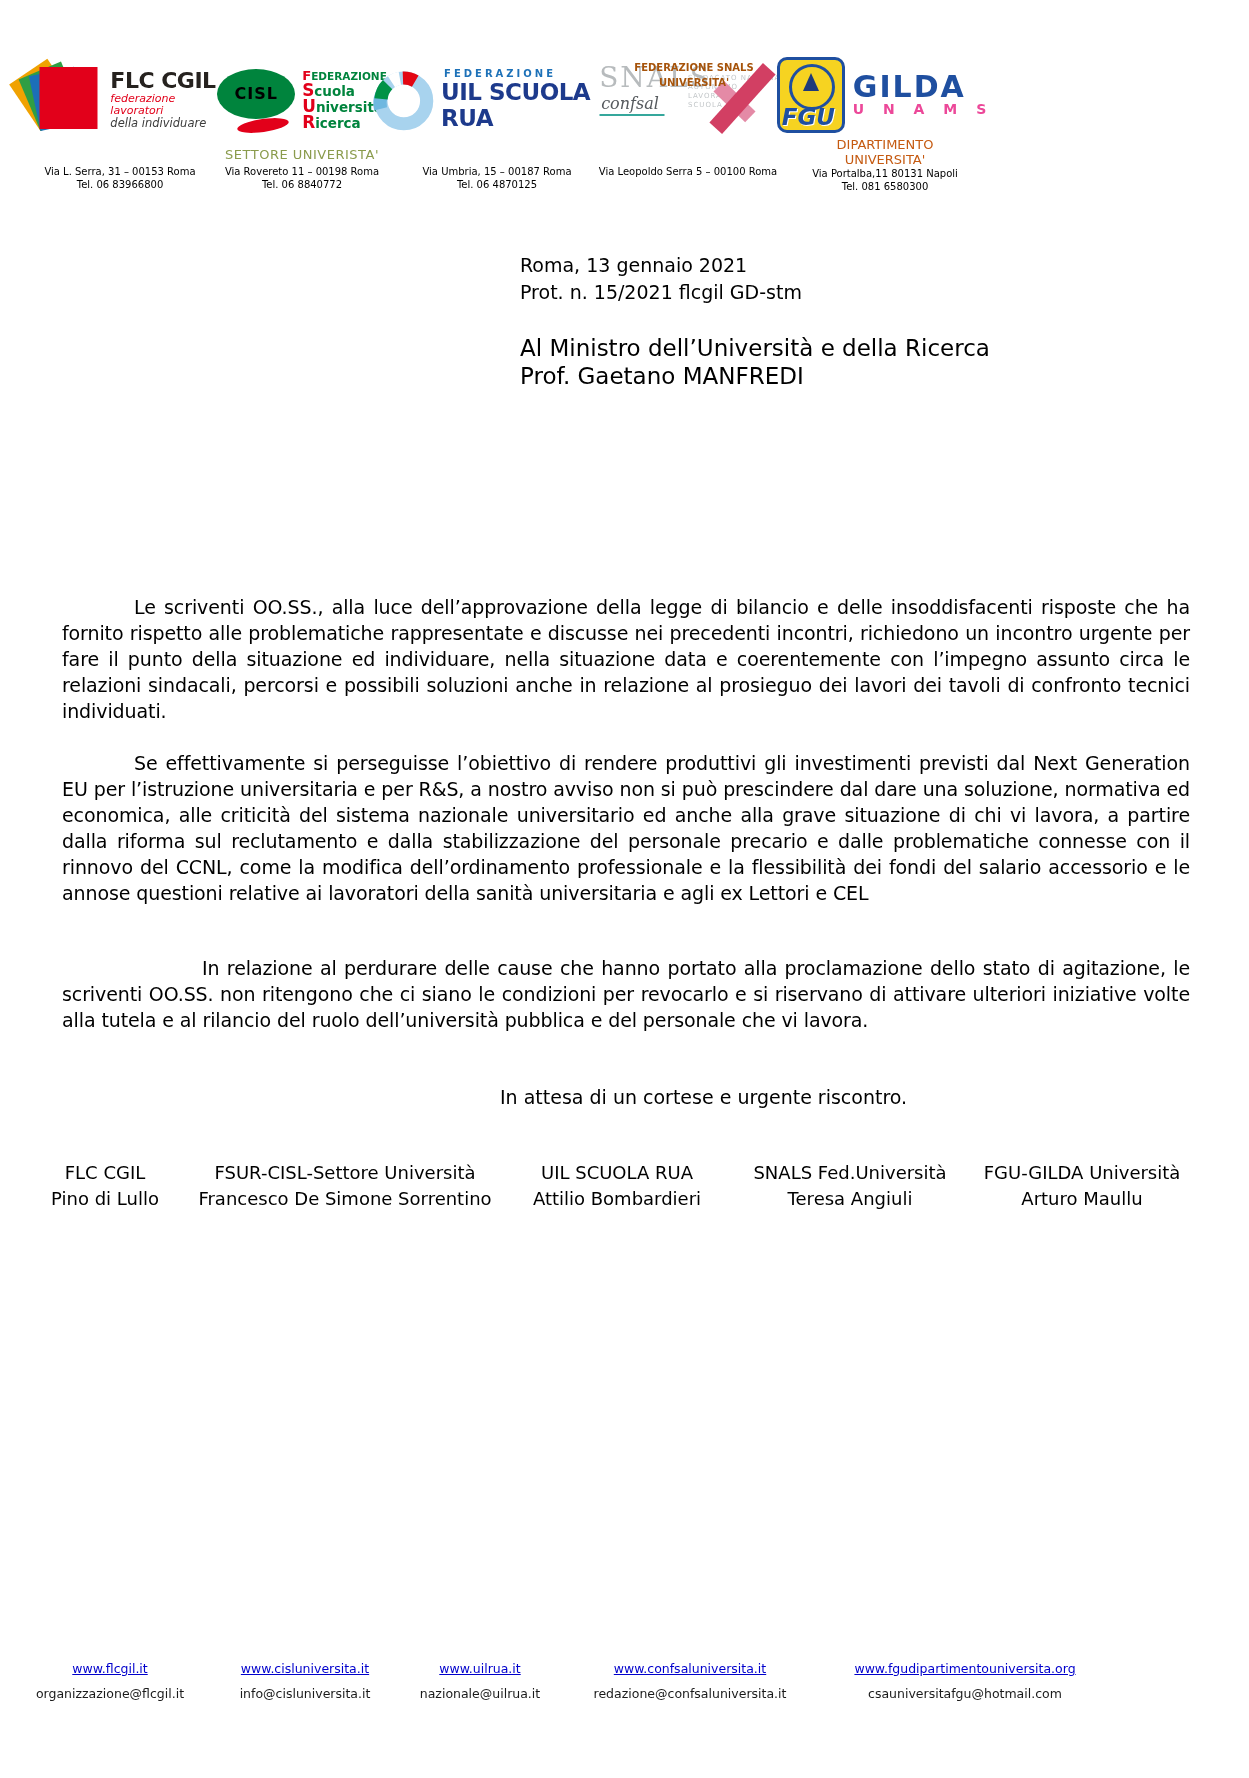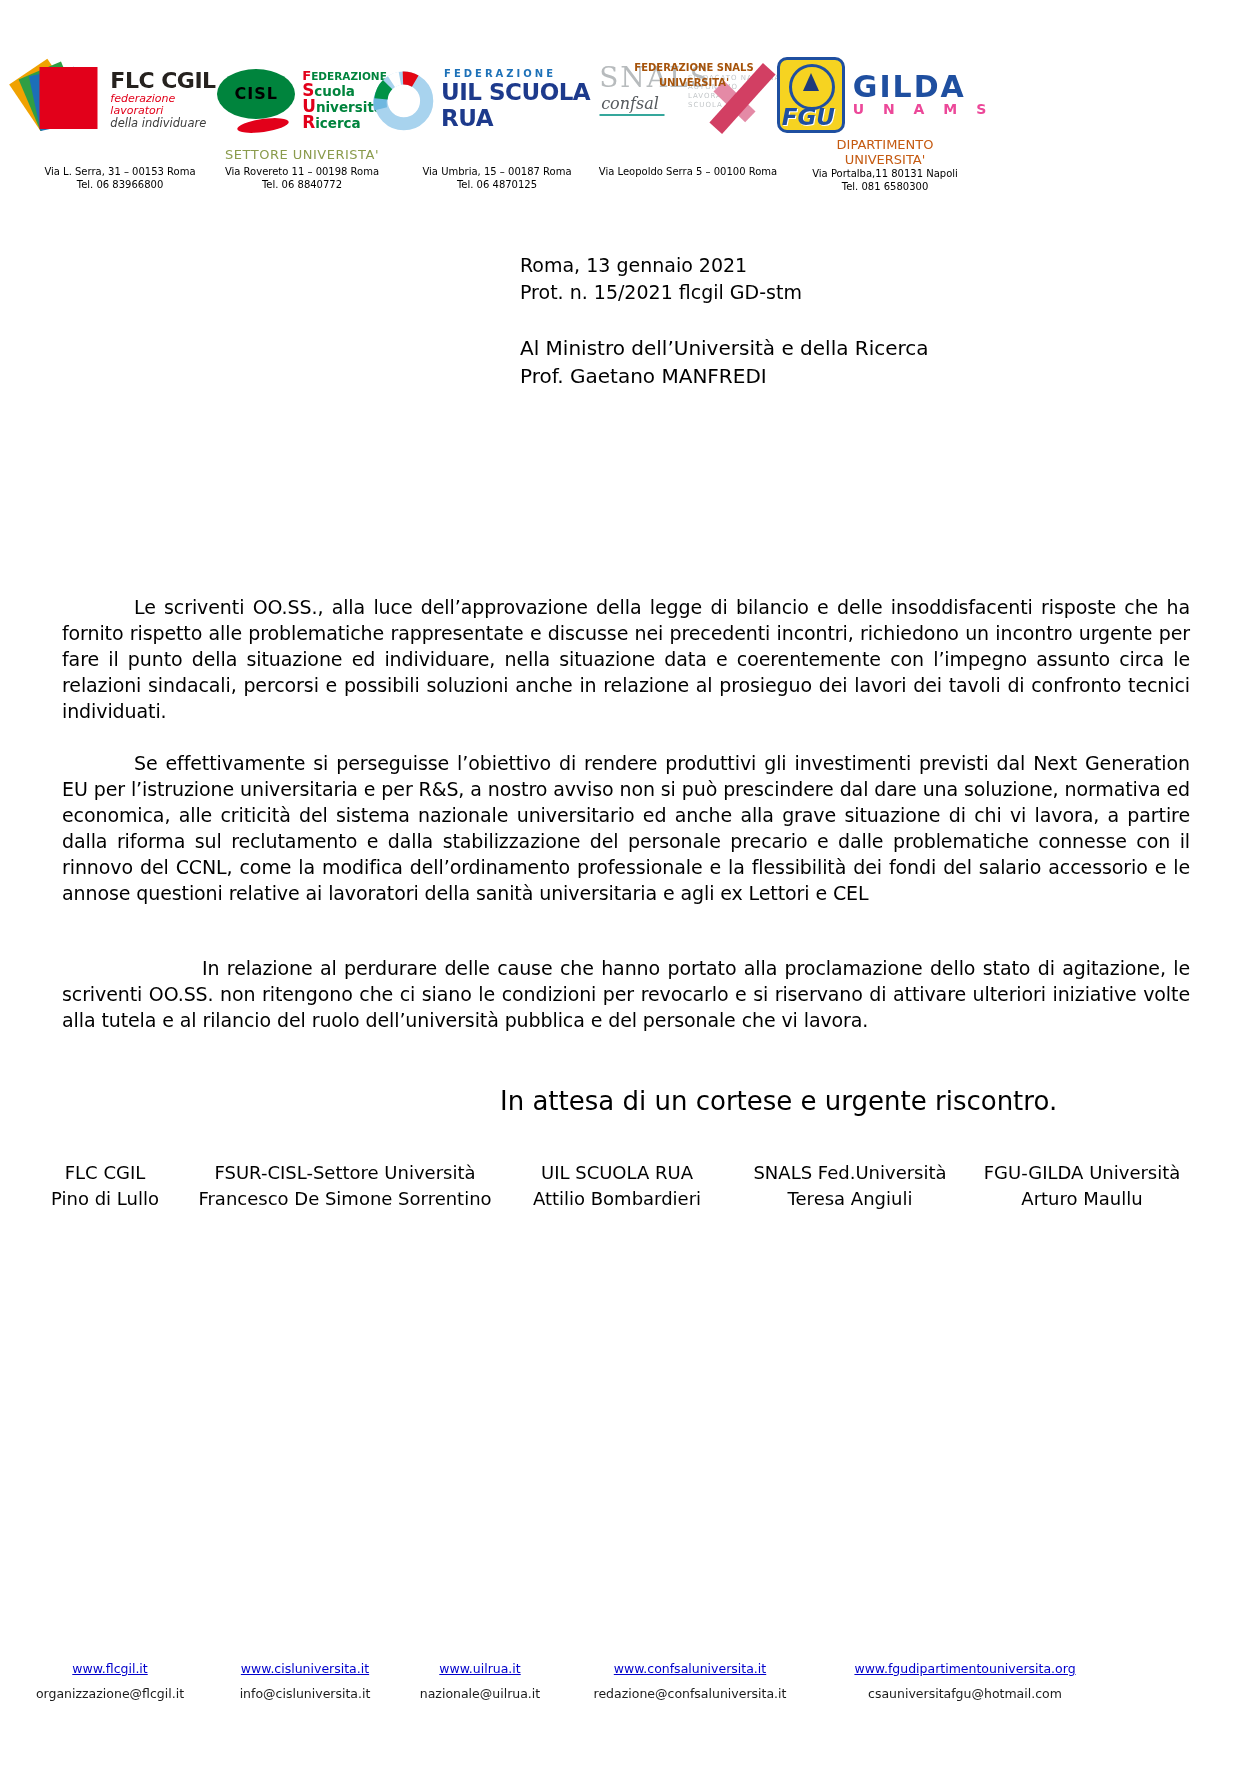--- a/index.html
+++ b/index.html
@@ -68,29 +68,29 @@
            border-left:8px solid transparent;border-right:8px solid transparent;border-bottom:18px solid #1f3a7a;}
   .fgu-label{position:absolute;left:2px;bottom:0;color:#1f4fa0;font-weight:800;font-size:23px;
              font-style:italic;text-shadow:1px 1px 0 #fff;}
   .fgu-right{text-align:left;}
   .fgu-gilda{color:#1f4fa0;font-weight:800;font-size:30px;line-height:29px;letter-spacing:2px;}
   .fgu-unams{color:#ec4899;font-weight:600;font-size:14px;letter-spacing:7px;}
   .fgu-section{color:#c55a11;font-size:13px;line-height:15px;height:auto;}
 
   
   .date-block{position:absolute;left:520px;top:252px;font-size:19px;line-height:27px;}
-  .recipient-block{position:absolute;left:520px;top:334px;font-size:20px;line-height:28px;}
+  .recipient-block{position:absolute;left:520px;top:334px;font-size:23px;line-height:28px;}
   .subject{position:absolute;left:64px;top:513px;font-size:20px;}
   .subject b{font-weight:800;}
   .para{position:absolute;left:62px;width:1128px;font-size:19px;line-height:26px;
         text-align:justify;letter-spacing:-.1px;}
   .p1{top:594px;text-indent:72px;}
   .p2{top:750px;text-indent:72px;}
   .p3{top:955px;text-indent:140px;}
-  .closing{position:absolute;left:500px;top:1086px;font-size:26px;}
+  .closing{position:absolute;left:500px;top:1086px;font-size:19px;}
 
   
   .sig-col{position:absolute;top:1160px;transform:translateX(-50%);text-align:center;
            font-size:18px;line-height:26px;white-space:nowrap;}
 
   
   .foot-col{position:absolute;top:1662px;transform:translateX(-50%);text-align:center;
             font-size:12.5px;line-height:13px;white-space:nowrap;}
   .f-url{display:block;color:#0000cc;text-decoration:underline;margin-bottom:12px;cursor:pointer;}
   .f-email{display:block;color:#1a1a1a;}

